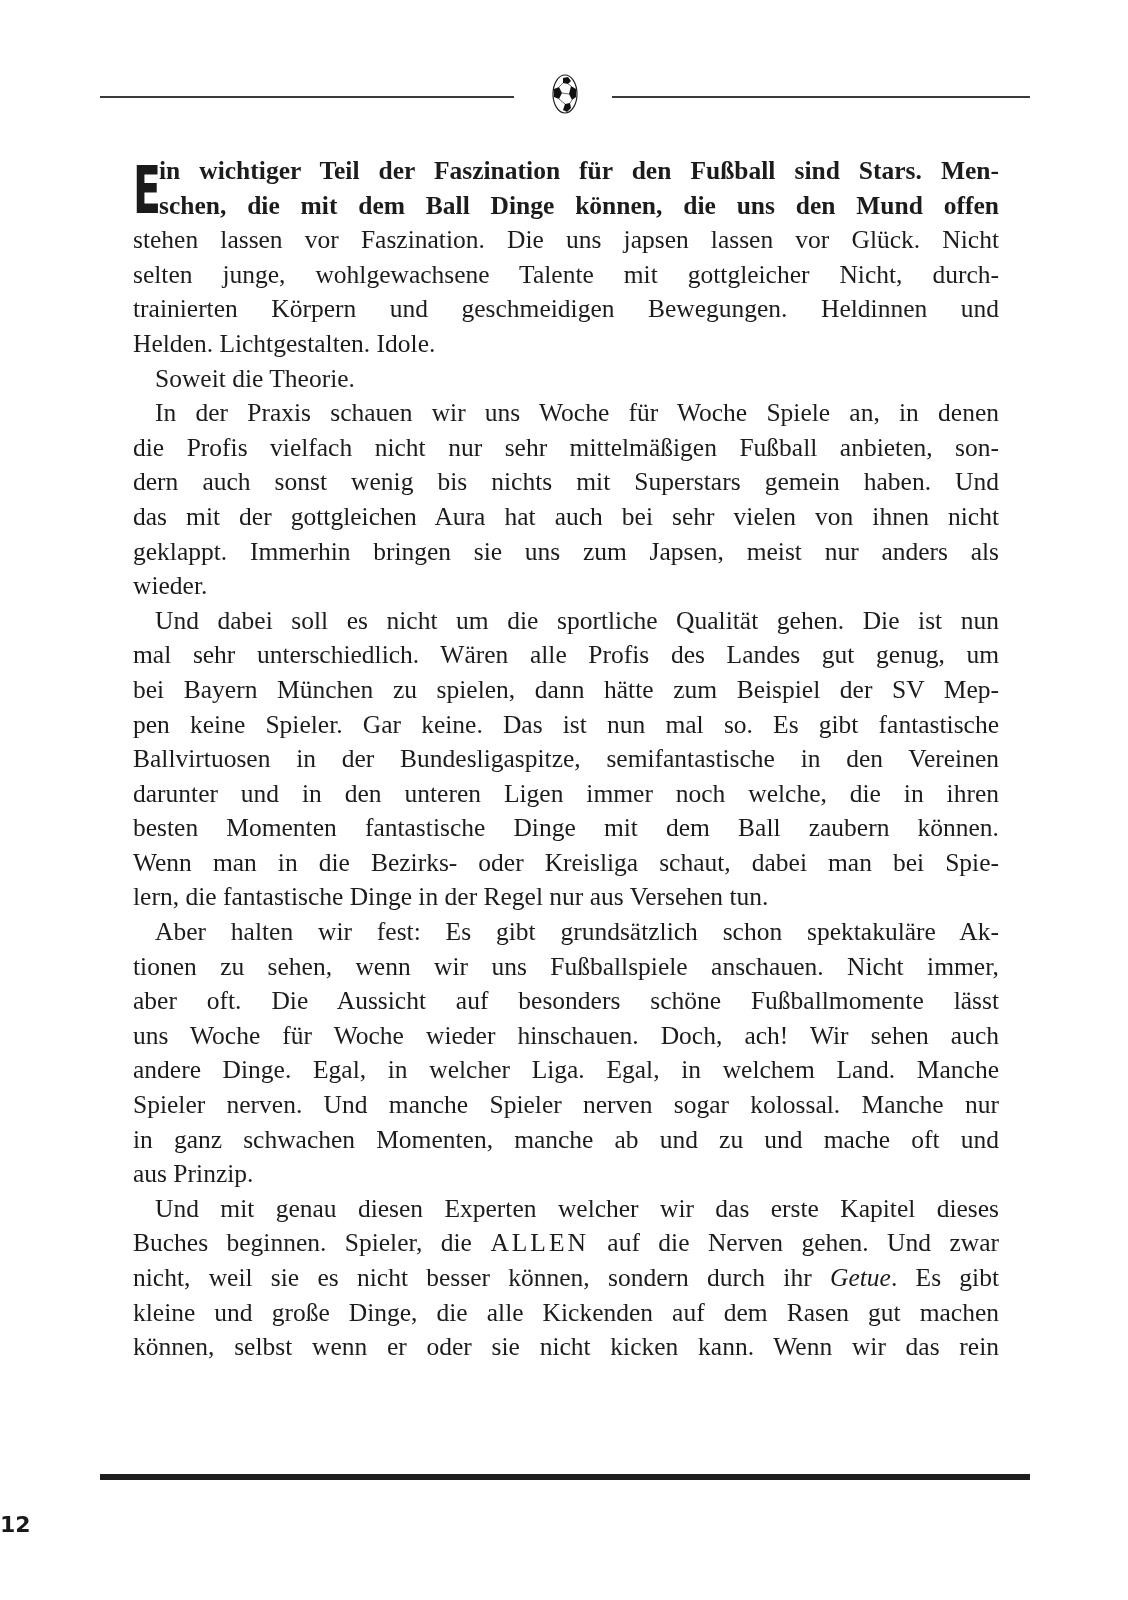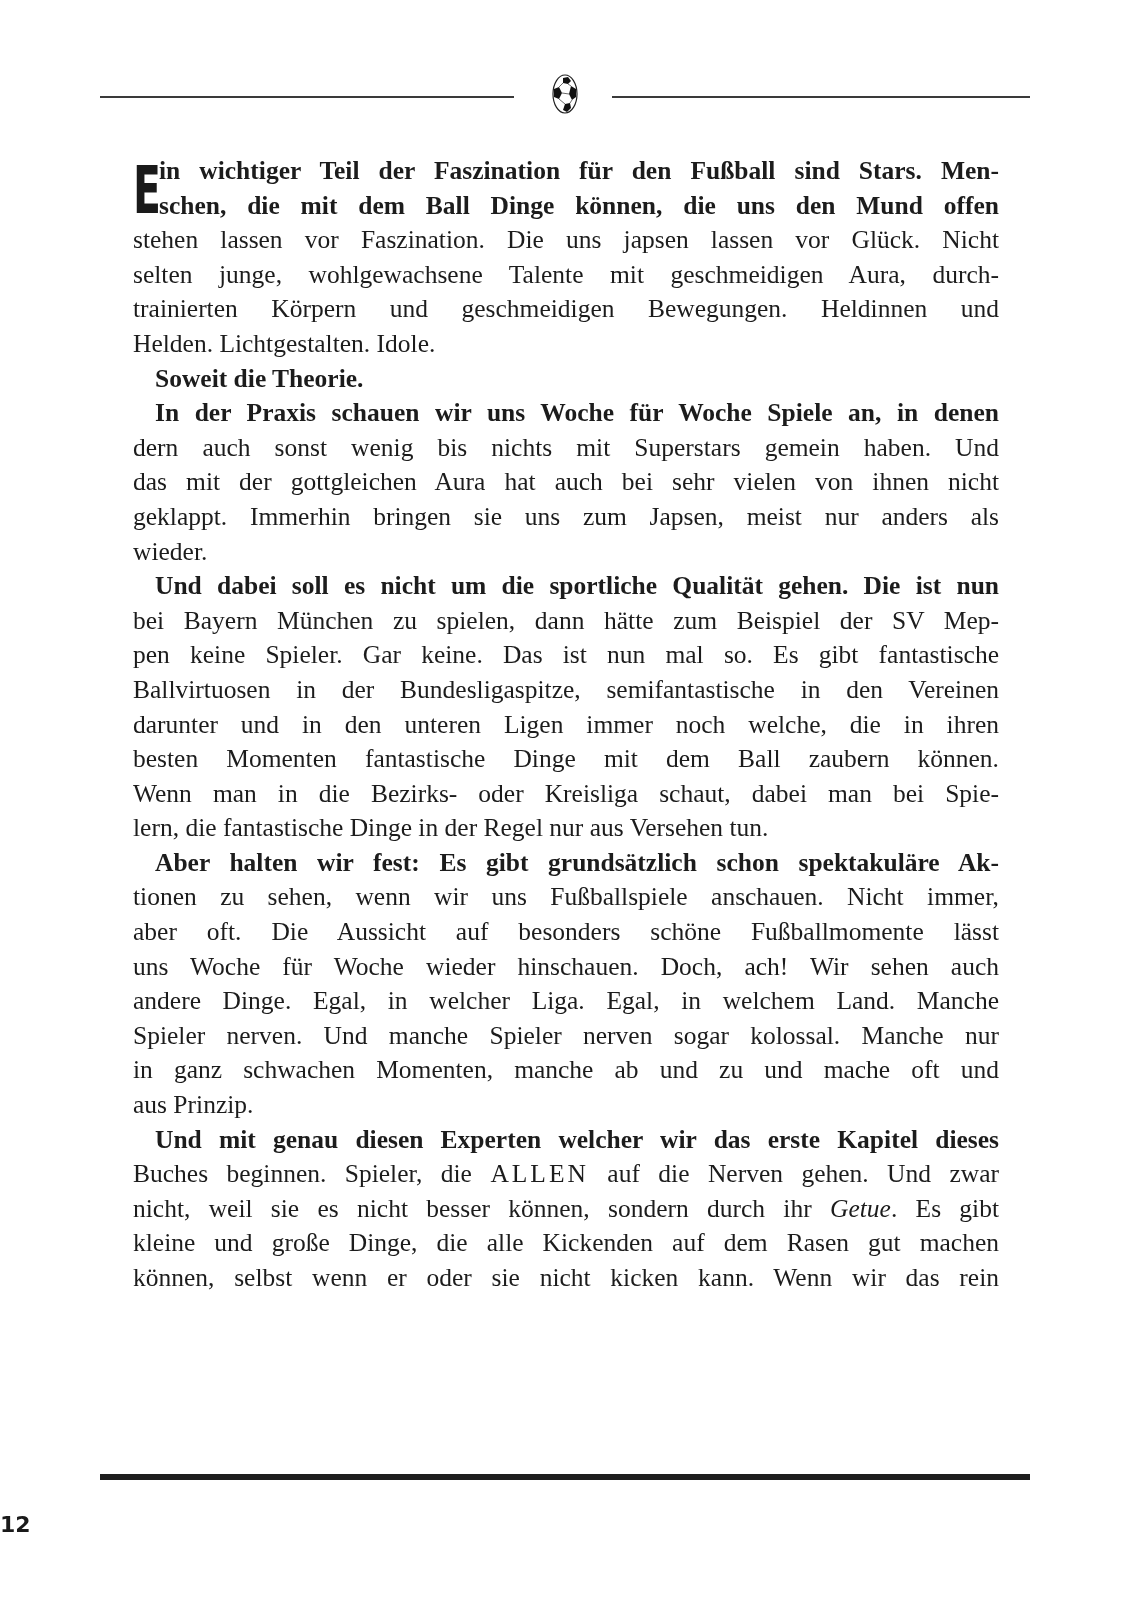--- a/index.html
+++ b/index.html
@@ -8,21 +8,21 @@
   .header-rule.left { left: 100px; width: 414px; }
   .header-rule.right { left: 612px; width: 418px; }
   .ball { position: absolute; left: 543px; top: 72px; width: 44px; height: 44px; }
   .body-text {
     position: absolute; left: 133px; top: 154px; width: 866px;
     font-family: "Liberation Serif", "DejaVu Serif", serif;
     font-size: 25.5px; line-height: 34.6px; color: #1c1c1c;
   }
   .line { display: block; white-space: nowrap; text-align: justify; text-align-last: justify; height: 34.6px; overflow: visible; }
   .line.last { text-align-last: left; }
-  .line.indent { padding-left: 22px; font-weight: bold; }
+  .line.indent { padding-left: 22px; }
   .dropcap-line { padding-left: 26px; font-weight: bold; }
   .dropcap {
     position: absolute; left: 0; top: 6px; font-family: "DejaVu Sans", sans-serif;
     font-weight: bold; font-size: 66px; line-height: 62px; color: #1a1a1a;
     transform: scaleX(0.62); transform-origin: left top;
   }
   .spaced { letter-spacing: 3px; font-family: Liberation Serif, serif; }
   .footer-rule { position: absolute; left: 100px; width: 930px; top: 1474px; height: 6px; background: #1e1e1e; }
   .page-number {
     position: absolute; left: 0; width: 1124px; top: 1512px; text-align: left;
@@ -41,30 +41,32 @@
   <polygon points="22,32 27,31 28,36 24,40 20,38" fill="#111"></polygon>
   <path d="M19,21 L26,22 M16,27 L22,32 M29,28 L27,31 M20,11 L16,15 M25,12 L28,14" stroke="#444" stroke-width="0.8" fill="none"></path>
 </svg>
 <div class="header-rule right"></div>
 
 <div class="body-text" id="body-text">
   <span class="dropcap">E</span>
 <span class="line dropcap-line">in wichtiger Teil der Faszination für den Fußball sind Stars. Men-</span>
     <span class="line dropcap-line">schen, die mit dem Ball Dinge können, die uns den Mund offen</span>
     <span class="line">stehen lassen vor Faszination. Die uns japsen lassen vor Glück. Nicht</span>
-    <span class="line">selten junge, wohlgewachsene Talente mit geschmeidigen Aura, durch-</span>
+    <span class="line">selten junge, wohlgewachsene Talente mit gottgleicher Nicht, durch-</span>
     <span class="line">trainierten Körpern und geschmeidigen Bewegungen. Heldinnen und</span>
     <span class="line last">Helden. Lichtgestalten. Idole.</span>
     <span class="line indent last">Soweit die Theorie.</span>
     <span class="line indent">In der Praxis schauen wir uns Woche für Woche Spiele an, in denen</span>
+    <span class="line">die Profis vielfach nicht nur sehr mittelmäßigen Fußball anbieten, son-</span>
     <span class="line">dern auch sonst wenig bis nichts mit Superstars gemein haben. Und</span>
     <span class="line">das mit der gottgleichen Aura hat auch bei sehr vielen von ihnen nicht</span>
     <span class="line">geklappt. Immerhin bringen sie uns zum Japsen, meist nur anders als</span>
     <span class="line last">wieder.</span>
     <span class="line indent">Und dabei soll es nicht um die sportliche Qualität gehen. Die ist nun</span>
+    <span class="line">mal sehr unterschiedlich. Wären alle Profis des Landes gut genug, um</span>
     <span class="line">bei Bayern München zu spielen, dann hätte zum Beispiel der SV Mep-</span>
     <span class="line">pen keine Spieler. Gar keine. Das ist nun mal so. Es gibt fantastische</span>
     <span class="line">Ballvirtuosen in der Bundesligaspitze, semifantastische in den Vereinen</span>
     <span class="line">darunter und in den unteren Ligen immer noch welche, die in ihren</span>
     <span class="line">besten Momenten fantastische Dinge mit dem Ball zaubern können.</span>
     <span class="line">Wenn man in die Bezirks- oder Kreisliga schaut, dabei man bei Spie-</span>
     <span class="line last">lern, die fantastische Dinge in der Regel nur aus Versehen tun.</span>
     <span class="line indent">Aber halten wir fest: Es gibt grundsätzlich schon spektakuläre Ak-</span>
     <span class="line">tionen zu sehen, wenn wir uns Fußballspiele anschauen. Nicht immer,</span>
     <span class="line">aber oft. Die Aussicht auf besonders schöne Fußballmomente lässt</span>

